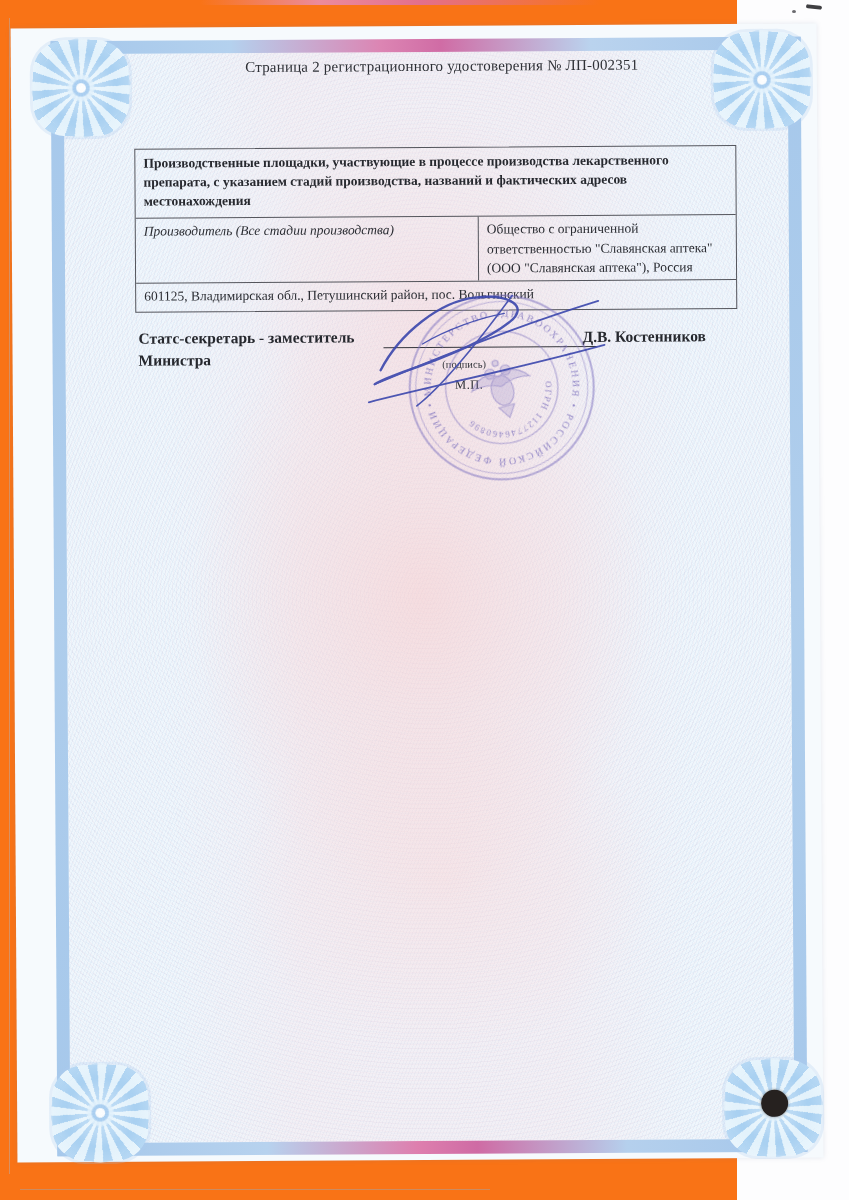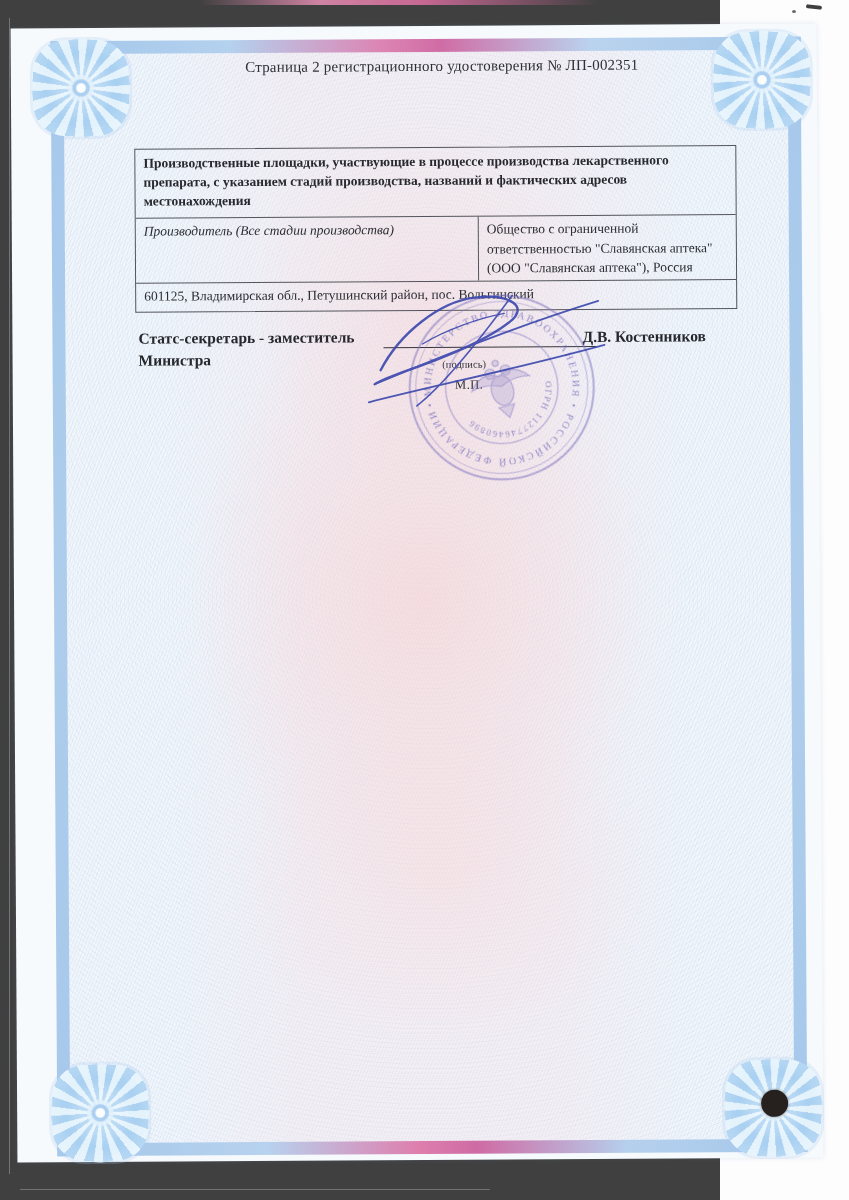--- a/index.html
+++ b/index.html
@@ -1,20 +1,20 @@
 <!DOCTYPE html>
 <html lang="ru"><head>
 <meta charset="utf-8">
 <style>
   html,body{margin:0;padding:0;}
   body{
     width:849px;height:1200px;overflow:hidden;background:#fdfdfe;
     font-family:"Liberation Serif","DejaVu Serif",serif;color:#2b2d33;
   }
-  .scan{position:relative;width:720px;height:1200px;background:#404040;}
+  .scan{position:relative;width:720px;height:1200px;background:#f97316;padding-left:17px;}
   .scan-left-edge{position:absolute;left:9px;top:18px;bottom:26px;width:1px;background:rgba(175,182,194,.45);}
   .scan-bottom-line{position:absolute;left:20px;top:1189px;width:470px;height:1px;background:rgba(160,163,170,.5);}
   .top-smear{position:absolute;left:200px;top:0;width:400px;height:5px;border-radius:3px;opacity:.85;
     background:linear-gradient(90deg,rgba(233,143,180,0),#e98fb4 30%,#df6fa2 55%,rgba(233,143,180,0));}
   .top-dash{position:absolute;left:806px;top:5px;width:16px;height:4px;background:#3f3f42;border-radius:2px;transform:rotate(6deg);}
   .top-dot{position:absolute;left:792px;top:10px;width:4px;height:3px;background:#6a6a6e;border-radius:50%;}
 
   
   .page{
     position:absolute;left:14px;top:26px;width:806px;height:1134px;

